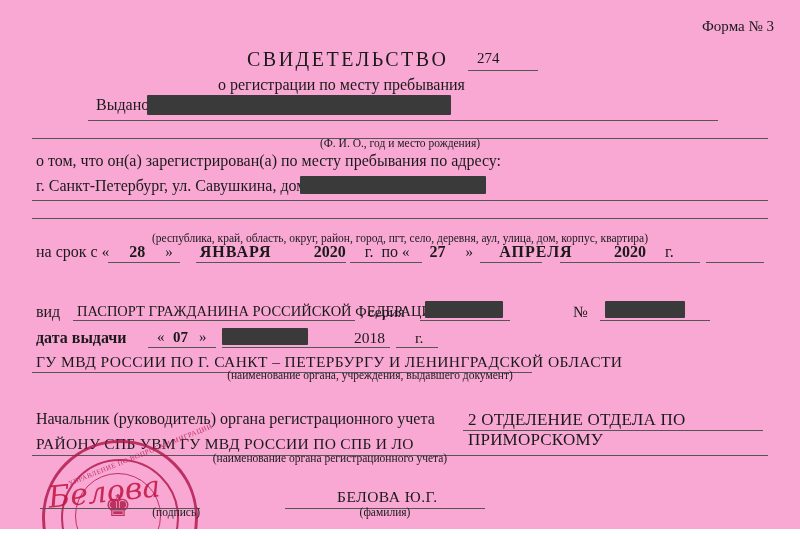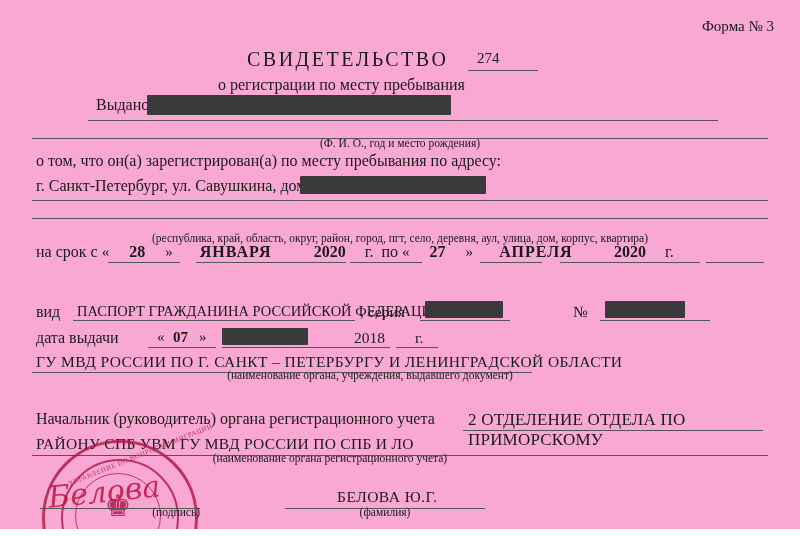--- a/index.html
+++ b/index.html
@@ -131,20 +131,21 @@
     font-size: 15.5px;
   }
   .redact-nomer {
     top: 301px; left: 605px;
     width: 80px; height: 17px;
   }
   .rule-nomer { top: 320px; left: 600px; width: 110px; }
   .doc-date-lbl {
     top: 329px; left: 36px;
     font-size: 16px;
+    font-weight: bold;
   }
   .doc-date-day {
     top: 329px; left: 173px;
     font-size: 15px;
     font-weight: bold;
   }
   .doc-date-q1 { top: 329px; left: 157px; font-size: 15px; }
   .doc-date-q2 { top: 329px; left: 199px; font-size: 15px; }
   .redact-month {
     top: 328px; left: 222px;

